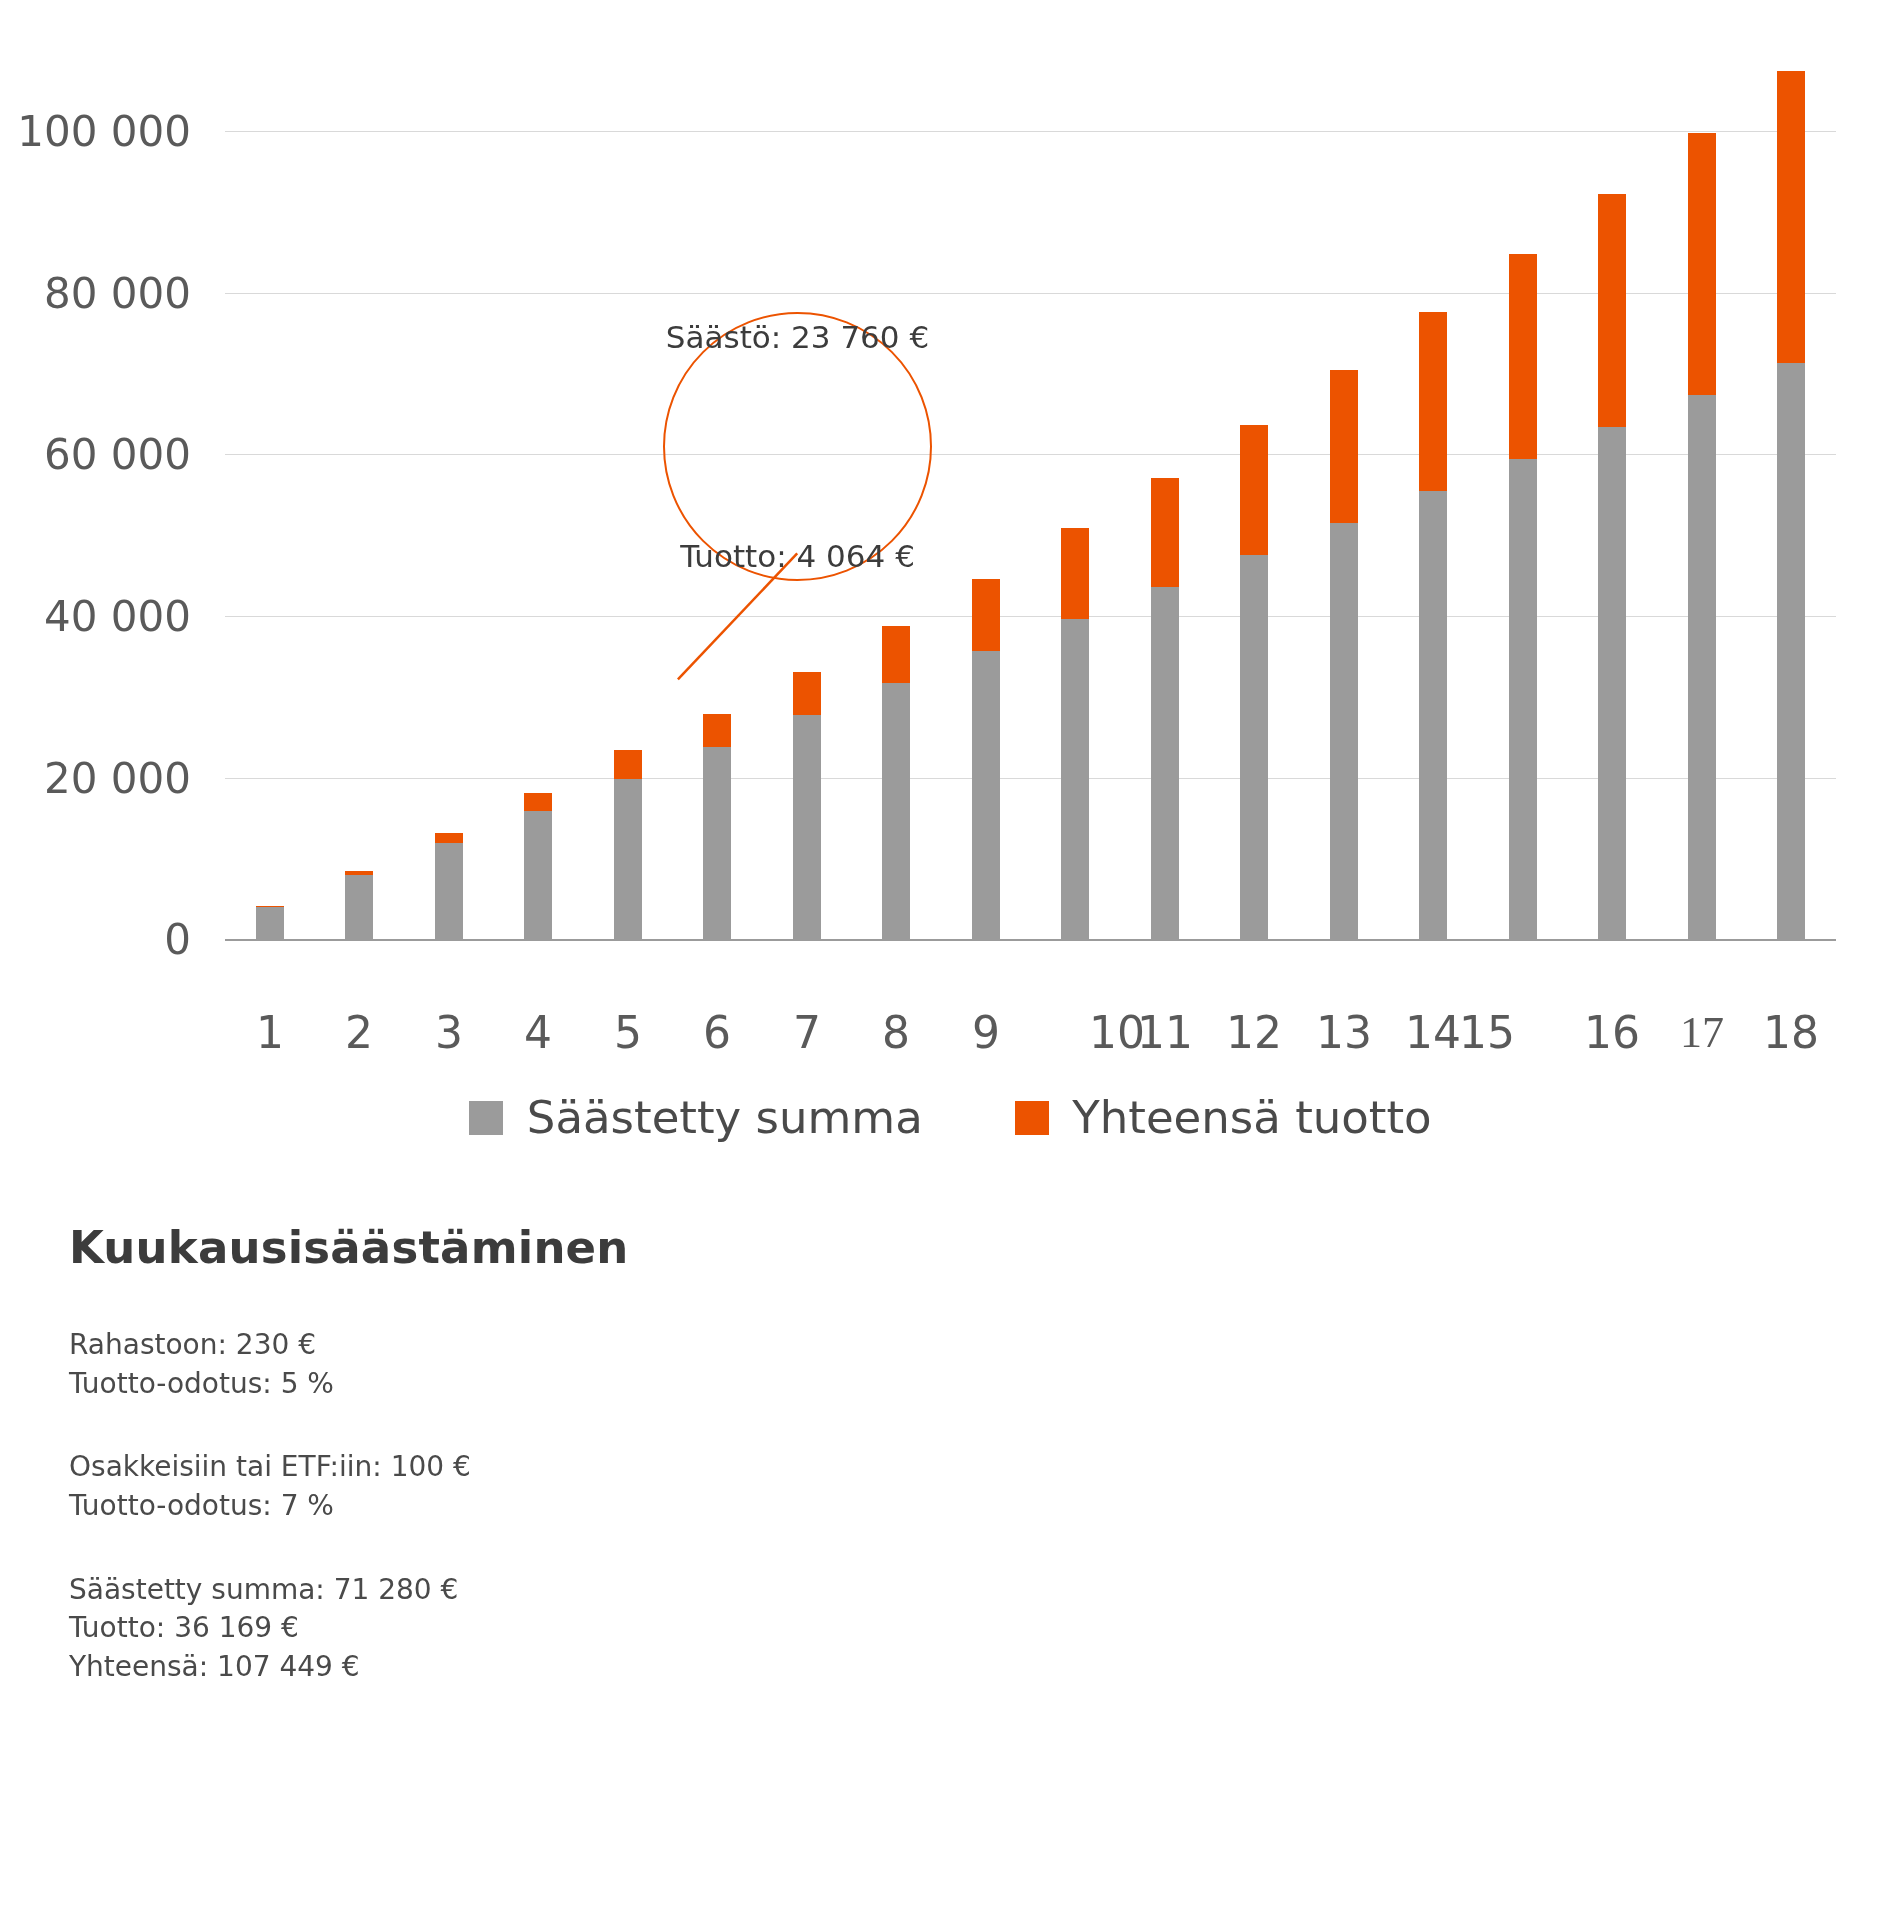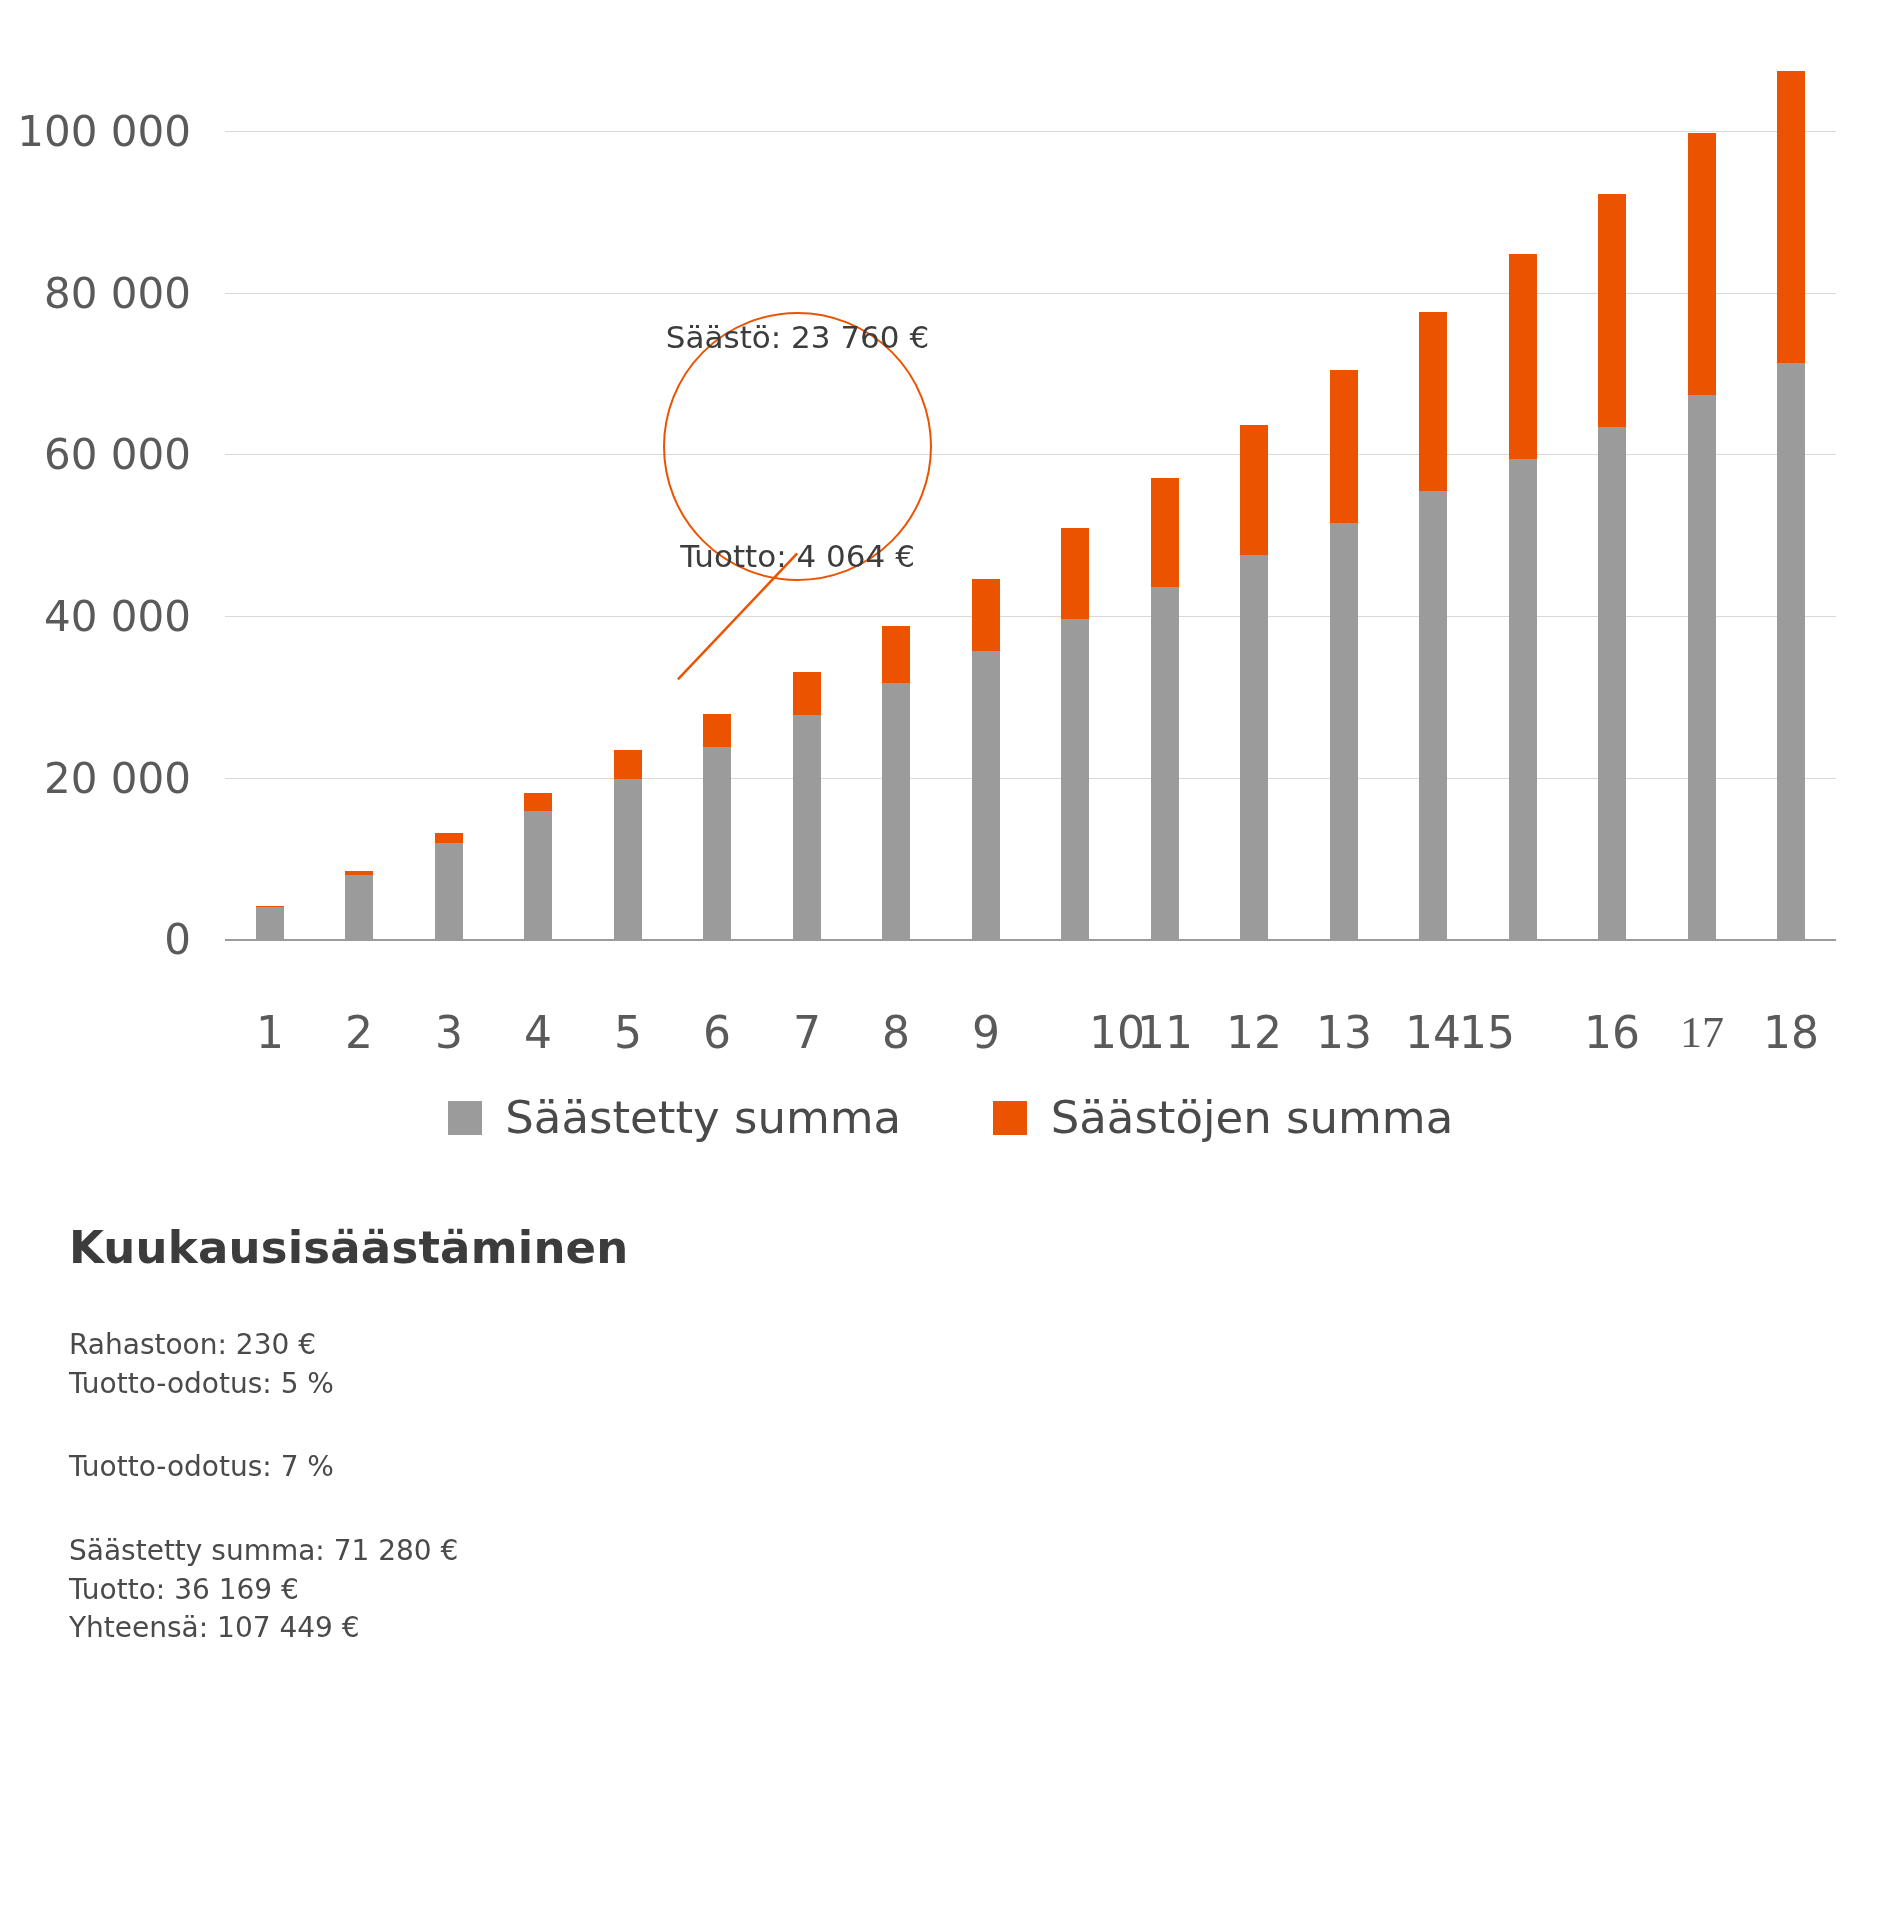--- a/index.html
+++ b/index.html
@@ -299,34 +299,35 @@
     <div class="line">Tuotto: 4 064 €</div>
   </div>
 
   <div id="legend">
     <div class="legend-item">
       <span class="swatch sw-saved"></span>
       <span class="legend-label">Säästetty summa</span>
     </div>
     <div class="legend-item">
       <span class="swatch sw-return"></span>
-      <span class="legend-label">Säästöjen summa</span>
+      <span class="legend-label">Yhteensä tuotto</span>
     </div>
   </div>
 </div>
 
 <div id="summary">
   <h2>Kuukausisäästäminen</h2>
 
   <div class="sum-group">
     <div class="sum-line">Rahastoon: 230 €</div>
     <div class="sum-line">Tuotto-odotus: 5 %</div>
   </div>
 
   <div class="sum-group">
+    <div class="sum-line">Osakkeisiin tai ETF:iin: 100 €</div>
     <div class="sum-line">Tuotto-odotus: 7 %</div>
   </div>
 
   <div class="sum-group">
     <div class="sum-line">Säästetty summa: 71 280 €</div>
     <div class="sum-line">Tuotto: 36 169 €</div>
     <div class="sum-line">Yhteensä: 107 449 €</div>
   </div>
 </div>
 

